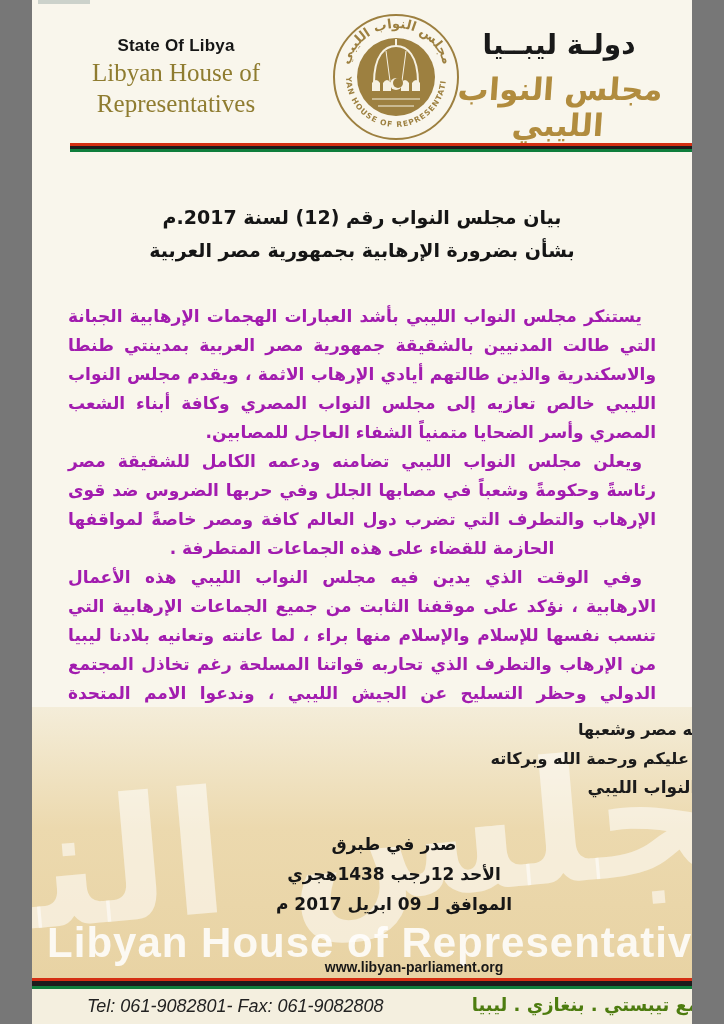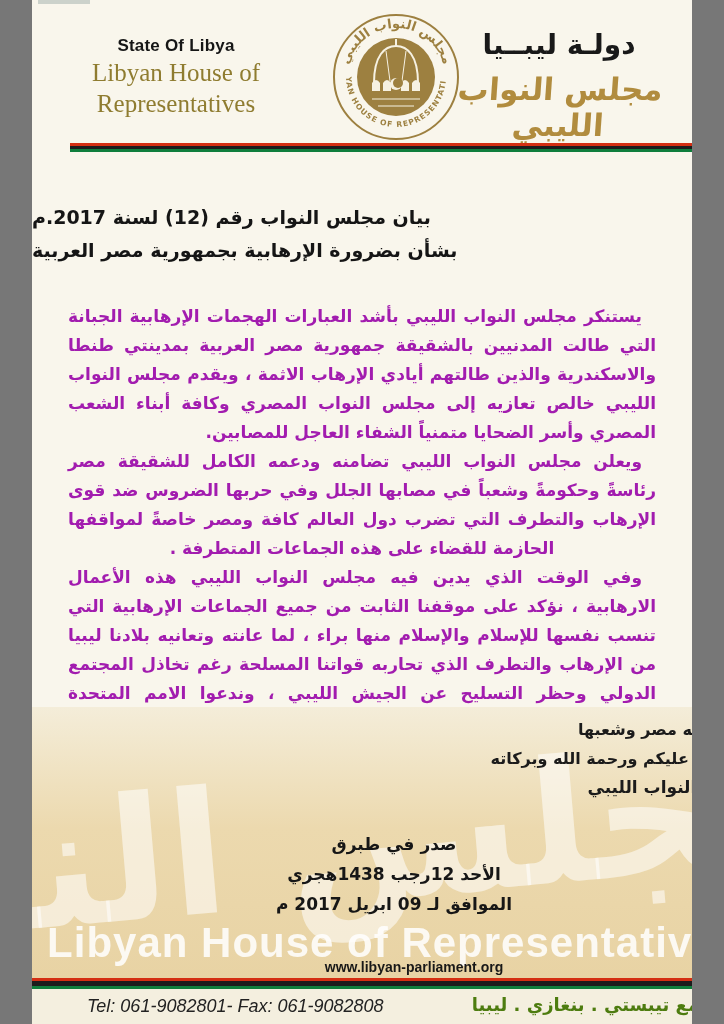--- a/index.html
+++ b/index.html
@@ -29,21 +29,21 @@
 
   
   .stripe { position:absolute; display:flex; flex-direction:column; }
   .stripe .r { background:#d42e12; flex:1; }
   .stripe .b { background:#1c1c1c; flex:1.2; }
   .stripe .g { background:#0f7e3c; flex:1; }
   .stripe-top { top:143px; left:38px; width:686px; height:9px; }
   .stripe-bottom { top:978px; left:0; width:724px; height:11px; }
 
   
-  .title { position:absolute; top:206px; left:0; width:100%; text-align:left;
+  .title { position:absolute; top:206px; left:0; width:100%; text-align:center;
     direction:rtl; color:#151515; font-weight:bold; }
   .title .t1 { font-size:19px; }
   .title .t2 { font-size:19px; margin-top:11px; }
 
   
   .bodytext { position:absolute; top:302px; right:36px; left:36px;
     direction:rtl; color:#a21caf; font-weight:bold; font-size:17px;
     line-height:29px; text-align:justify; }
   .bodytext p { text-indent:14px; text-align-last:right; }
   .bodytext p.center-last { text-align-last:center; }

